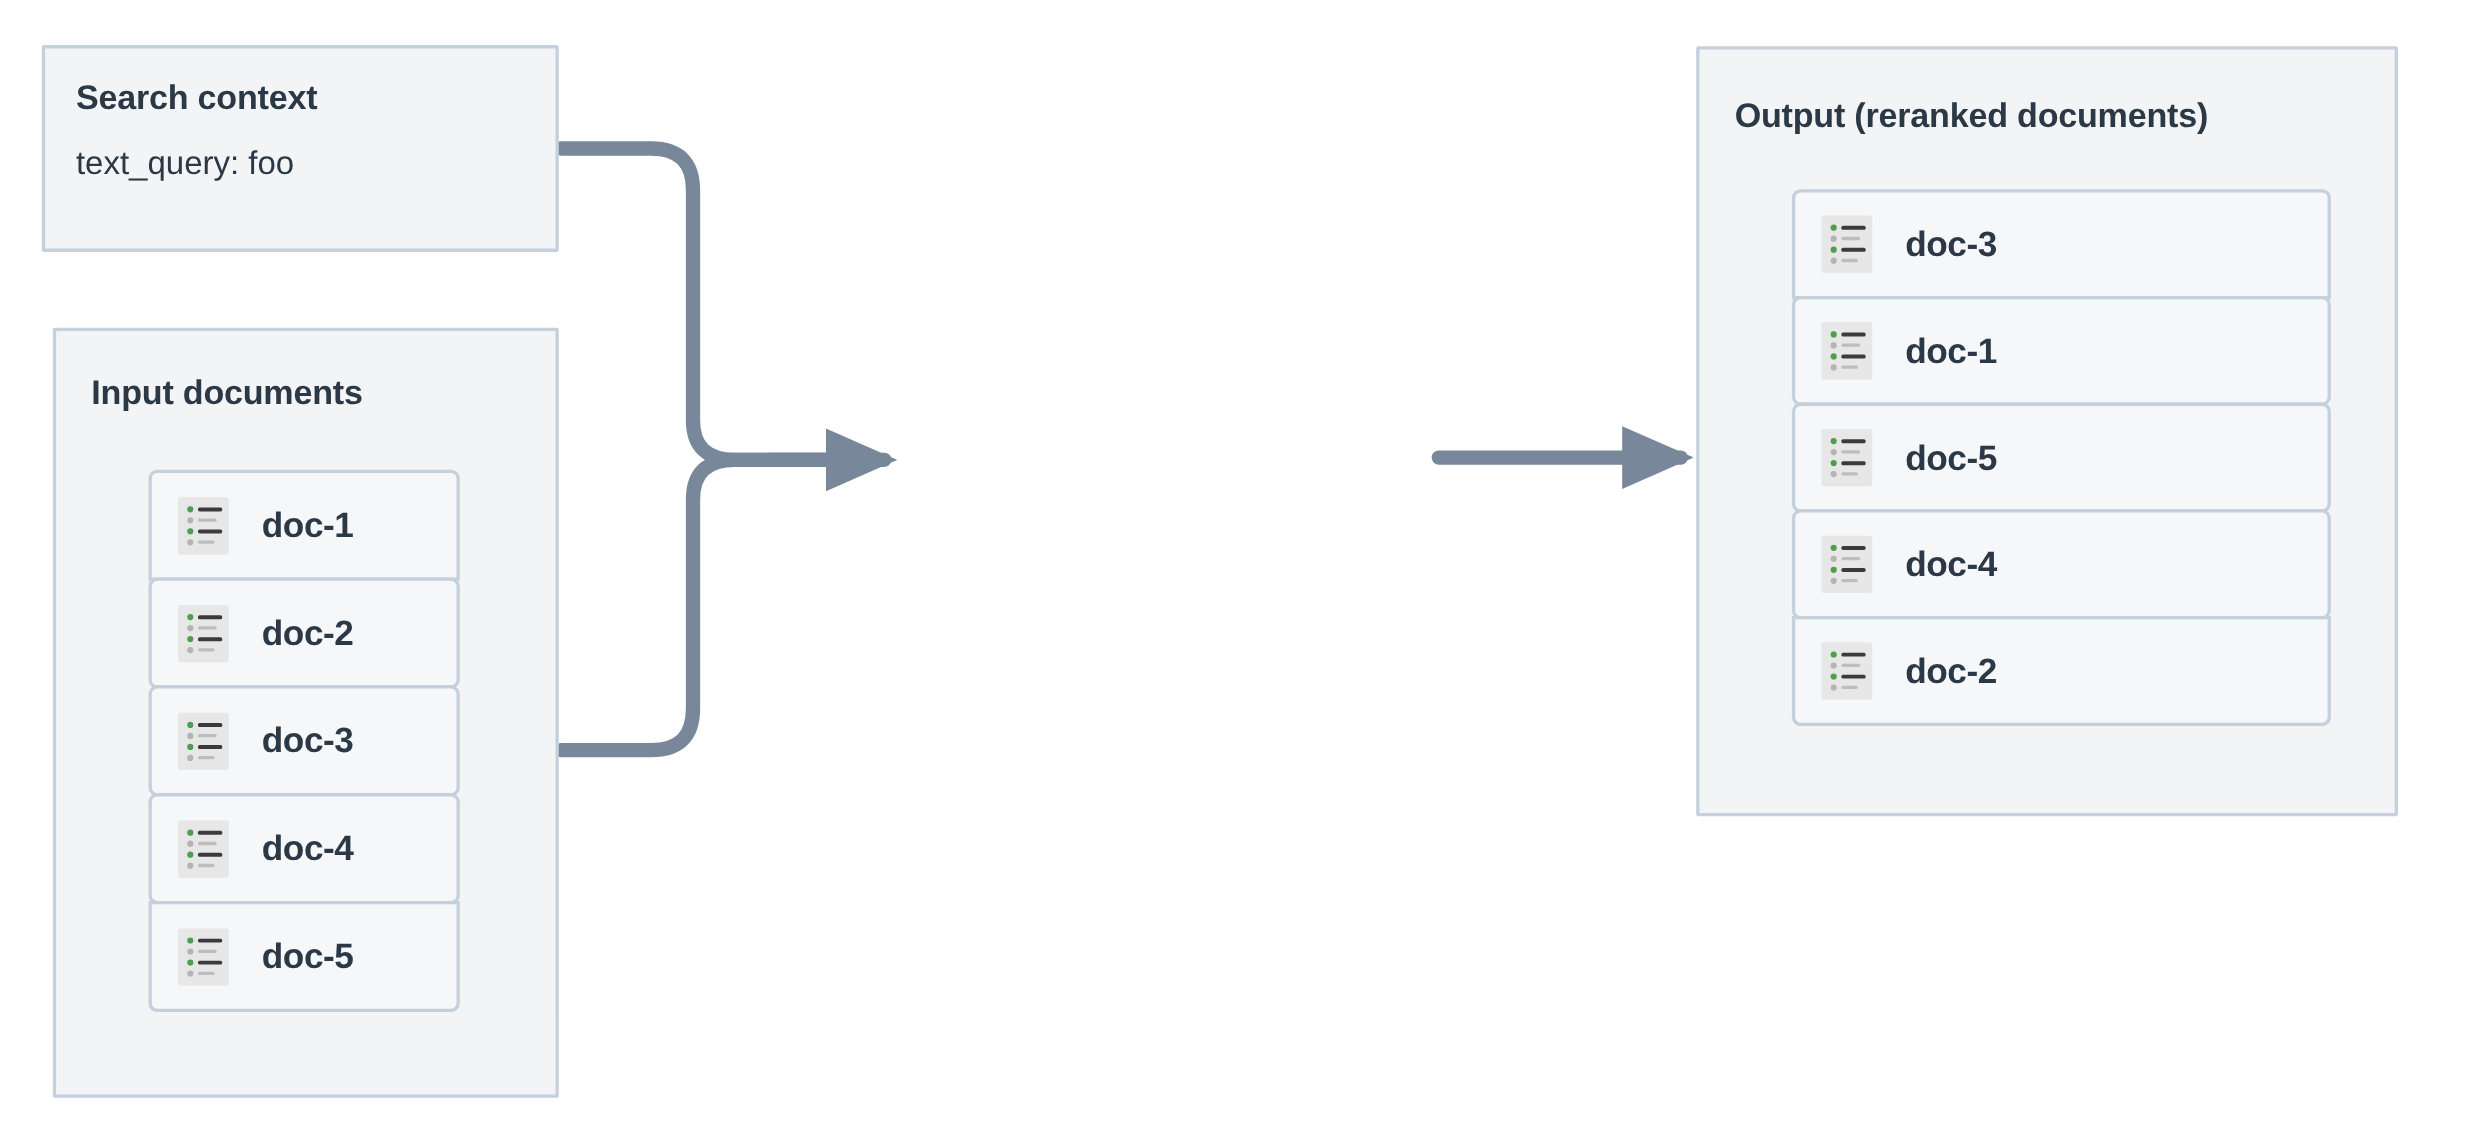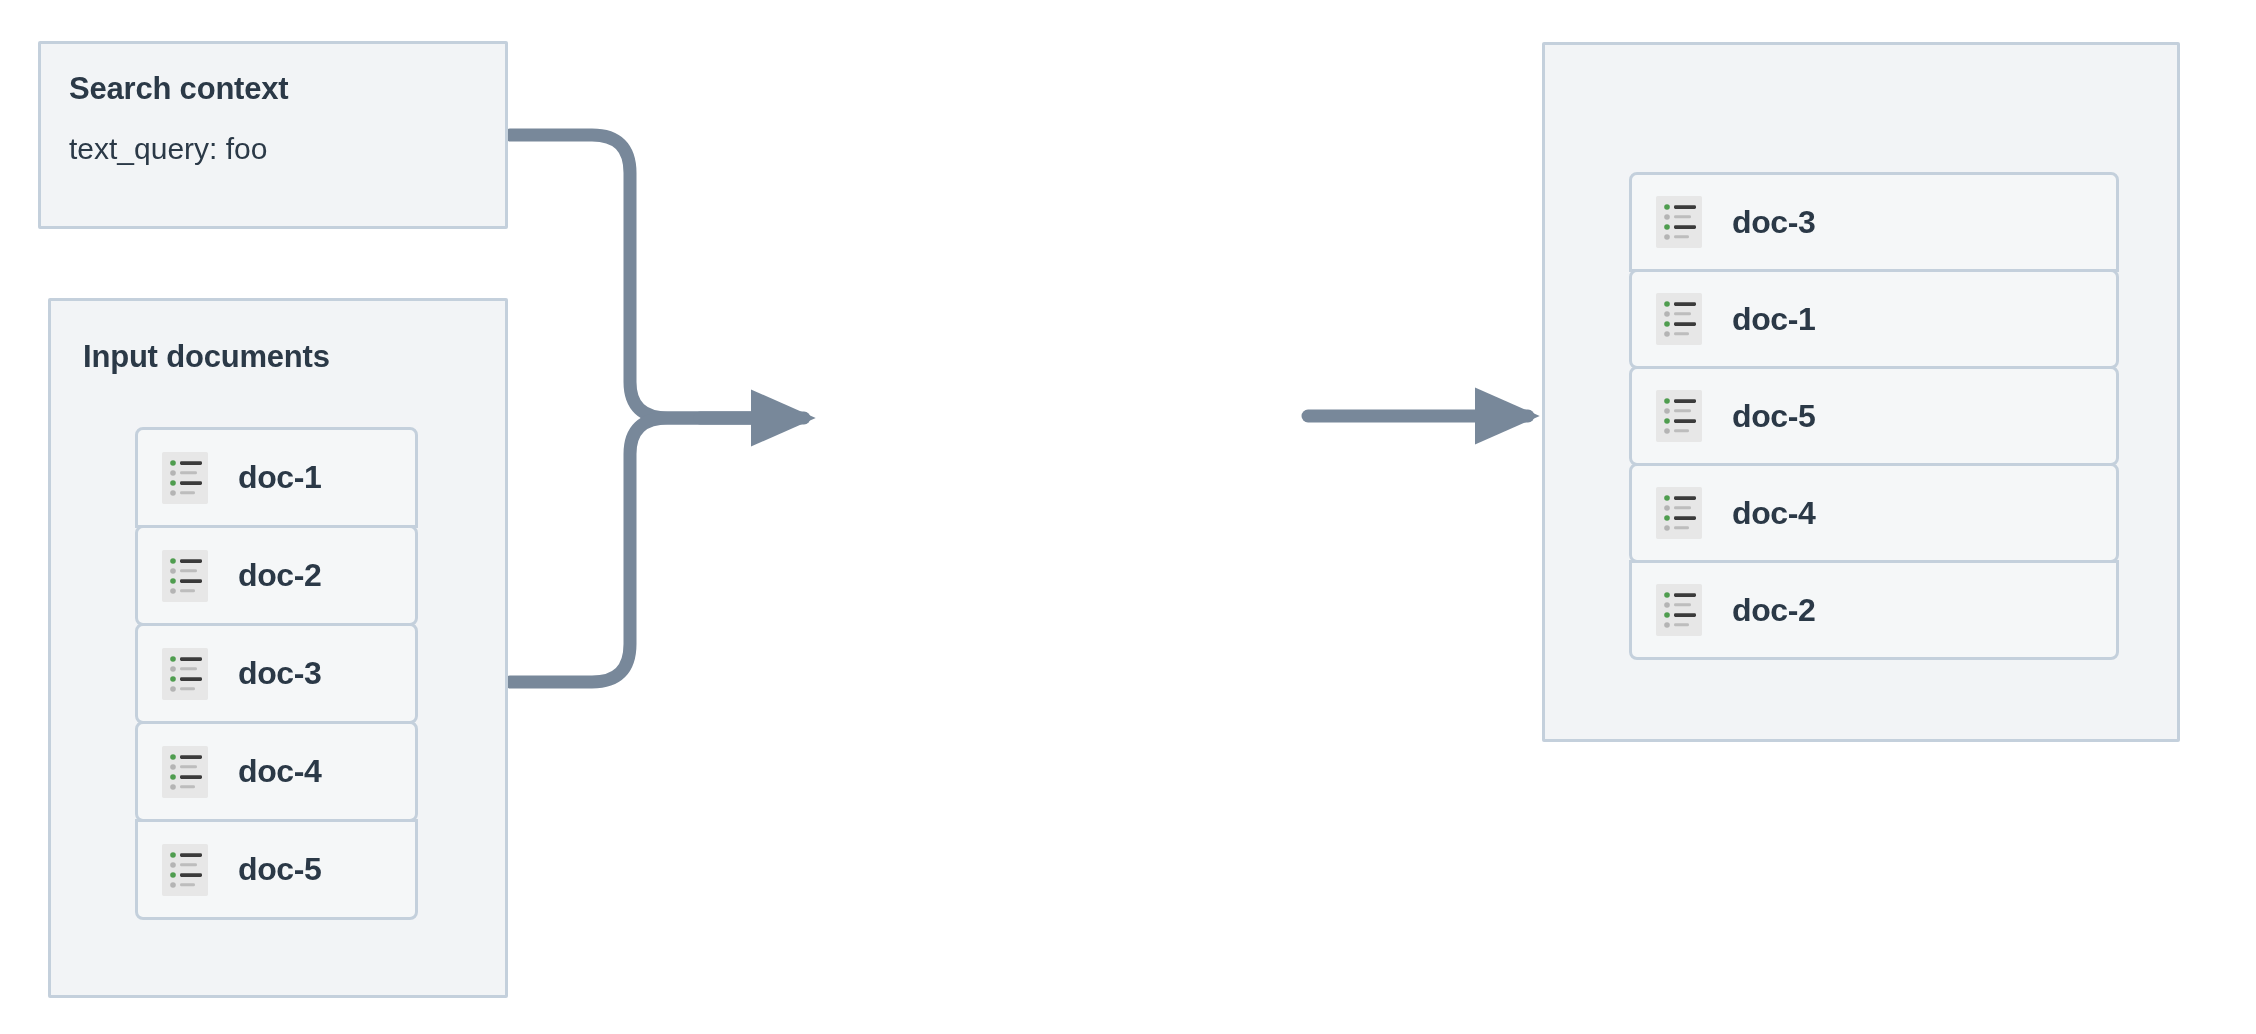--- a/index.html
+++ b/index.html
@@ -276,20 +276,21 @@
             <circle cx="11" cy="41" r="2.8" fill="#b4b4b4"></circle>
             <rect x="18" y="39.3" width="15" height="3" rx="1.4" fill="#bdbdbd"></rect>
           </svg>
           <span class="doc-label">doc-5</span>
         </div>
       </div>
   </div>
 
 
   <div class="panel" id="output-panel">
+    <div class="panel-title">Output (reranked documents)</div>
     <div class="doc-list" id="output-doc-list">
         <div class="doc-item">
           <svg class="doc-icon" viewBox="0 0 46 52">
             <rect x="0" y="0" width="46" height="52" rx="2" fill="#e7e7e7"></rect>
             <circle cx="11" cy="11" r="2.8" fill="#4f9d4f"></circle>
             <rect x="18" y="9.3" width="22" height="3.6" rx="1.4" fill="#3b3b3b"></rect>
             <circle cx="11" cy="21" r="2.8" fill="#b4b4b4"></circle>
             <rect x="18" y="19.3" width="17" height="3" rx="1.4" fill="#bdbdbd"></rect>
             <circle cx="11" cy="31" r="2.8" fill="#4f9d4f"></circle>
             <rect x="18" y="29.3" width="22" height="3.6" rx="1.4" fill="#3b3b3b"></rect>

